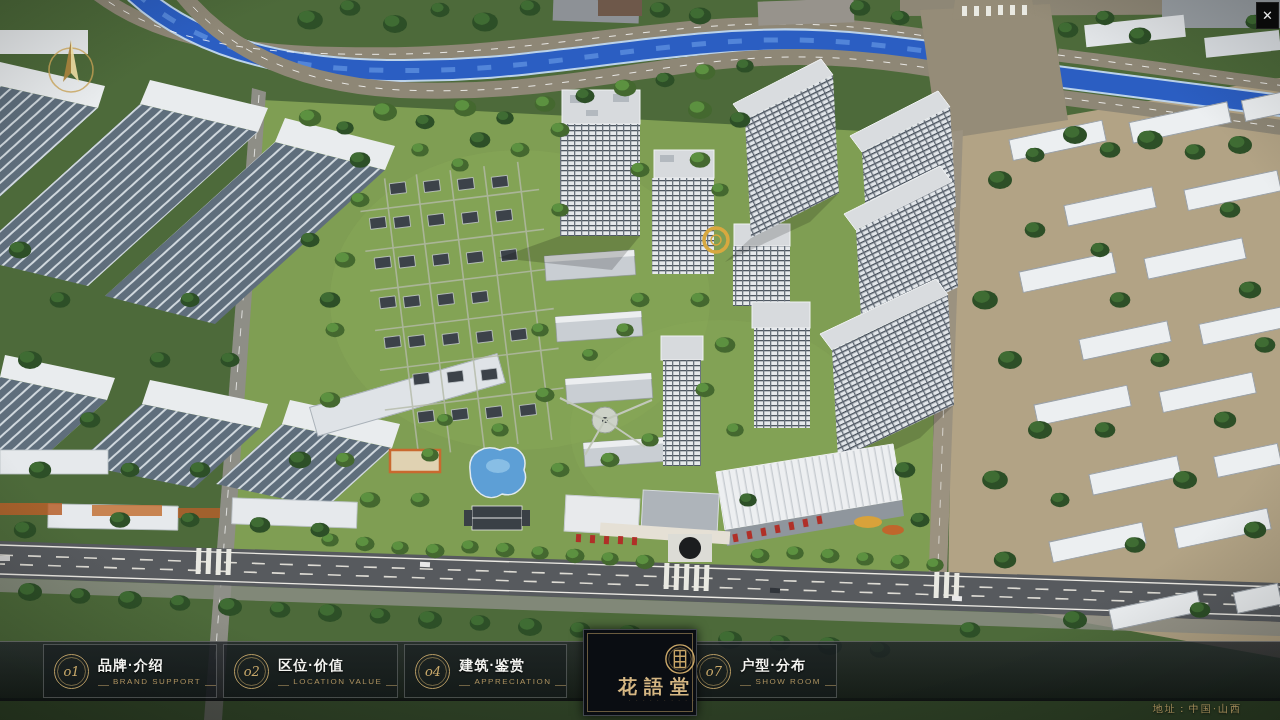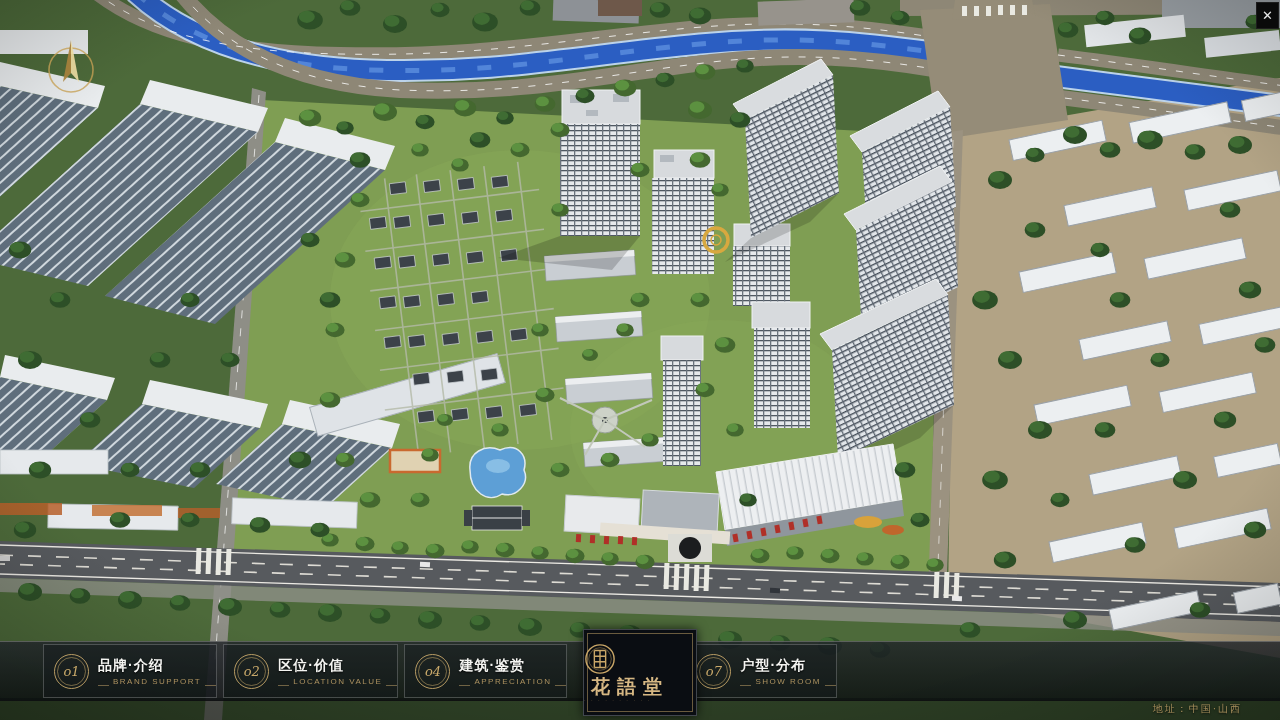--- a/index.html
+++ b/index.html
@@ -24,21 +24,21 @@
   .nav-title{font-size:14px;font-weight:700;color:#f4f4f1;letter-spacing:1px;white-space:nowrap;
              text-shadow:0 1px 2px rgba(0,0,0,.9);}
   .nav-en{display:flex;align-items:flex-end;gap:4px;margin-top:2px;color:#ad9260;
           font-size:8px;letter-spacing:1.5px;white-space:nowrap;}
   .nav-en::before,.nav-en::after{content:"";height:1px;width:11px;background:rgba(173,146,96,.6);}
   .nav-spacer{flex:0 0 112px;}
   
   .logo-panel{position:absolute;left:50%;transform:translateX(-50%);bottom:4px;width:112px;height:85px;
               z-index:5;background:#0a0d12;border:1px solid #41464d;cursor:pointer;
               box-shadow:inset 0 0 0 3px #0a0d12,inset 0 0 0 4px rgba(201,169,106,.5),0 0 10px rgba(0,0,0,.7);
-              display:flex;flex-direction:column;align-items:flex-start;justify-content:center;gap:2px;}
+              display:flex;flex-direction:column;align-items:flex-end;justify-content:center;gap:2px;}
   .logo-name{font-family:"DejaVu Serif","Liberation Serif",serif;font-size:19px;font-weight:700;
              color:#d6b783;letter-spacing:7px;text-indent:7px;line-height:1;}
   .logo-tagline{font-size:5px;letter-spacing:2px;color:#8a744d;line-height:1;}
   
   .close-btn{position:absolute;top:2px;right:1px;width:23px;height:27px;z-index:7;background:#0a0a0a;
              border:1px solid #1d1d1d;color:#e8e8e8;font-size:13px;display:flex;align-items:center;
              justify-content:center;cursor:pointer;padding:0;}
   .compass{position:absolute;top:36px;left:44px;width:54px;height:60px;z-index:6;opacity:.92;}
   .address{position:absolute;right:38px;bottom:4px;z-index:4;color:#a78f5c;font-size:10px;
            letter-spacing:2px;text-shadow:0 1px 2px rgba(0,0,0,.8);}

